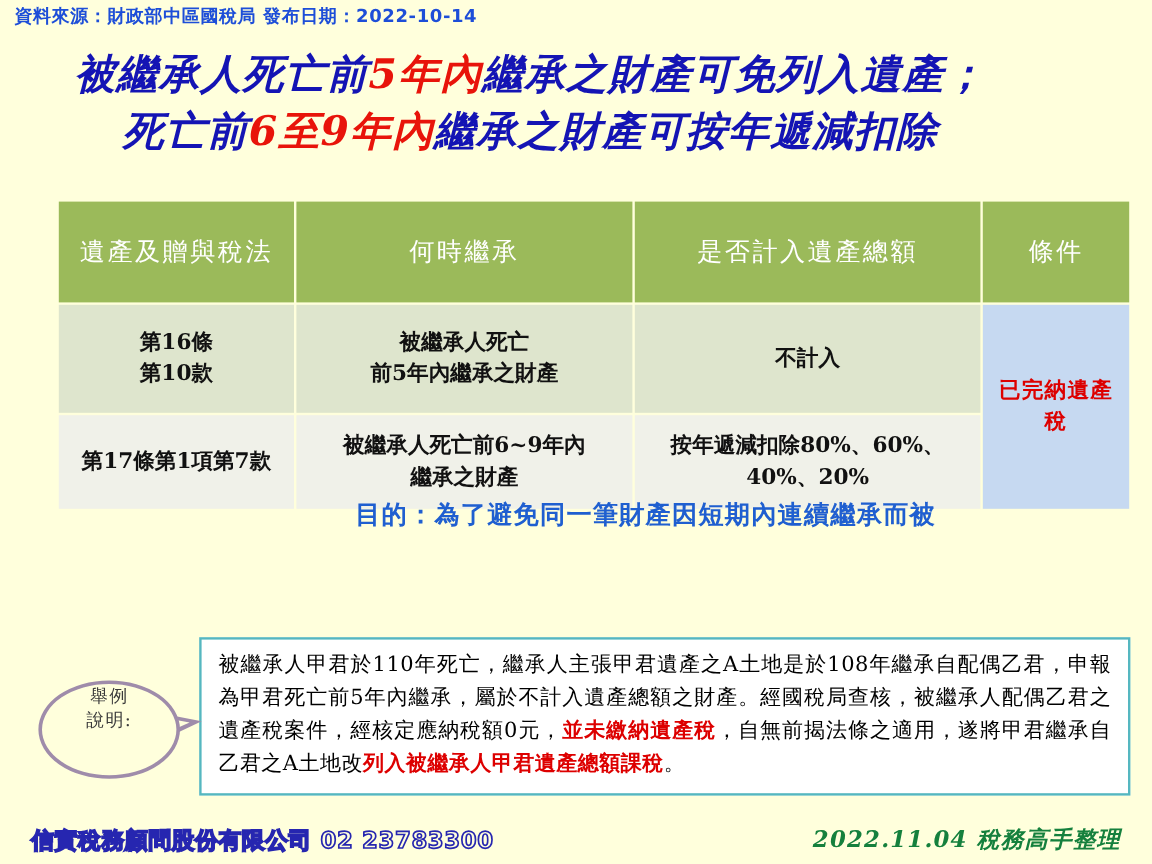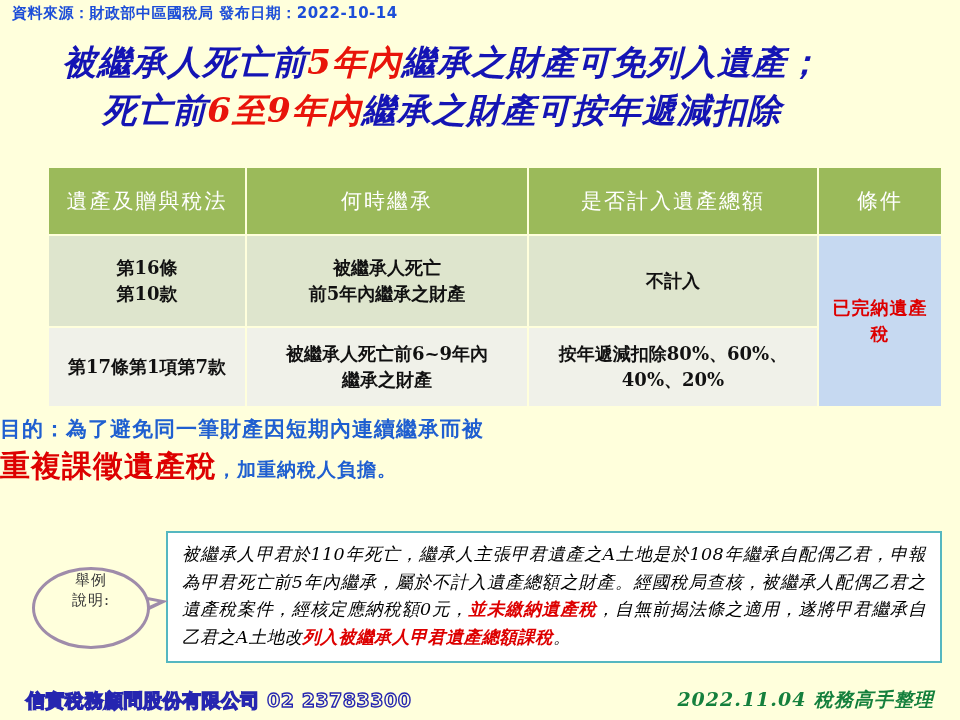--- a/index.html
+++ b/index.html
@@ -56,21 +56,21 @@
     border-collapse: separate;
     border-spacing: 2px;
     table-layout: fixed;
   }
   .tax-table th {
     background: #9bba5a;
     color: #ffffff;
     font-family: "DejaVu Serif", "Liberation Serif", serif;
     font-size: 21px;
     font-weight: normal;
-    height: 66px;
+    height: 84px;
     text-align: center;
     letter-spacing: 2px;
     padding: 0 4px;
   }
   .tax-table td {
     font-family: "DejaVu Serif", "Liberation Serif", serif;
     font-size: 18px;
     color: #111111;
     text-align: center;
     padding: 8px 6px;
@@ -91,21 +91,21 @@
   .col-when { width: 280px; }
   .col-incl { width: 288px; }
   .col-cond { width: 122px; }
 
   
   .purpose {
     position: absolute;
     top: 415px;
     left: 0;
     width: 780px;
-    text-align: left;
+    text-align: right;
   }
   .purpose-l1 {
     font-family: "DejaVu Serif", "Liberation Serif", serif;
     font-size: 21px;
     font-weight: bold;
     color: #1f5fd0;
     letter-spacing: 1px;
     white-space: nowrap;
   }
   .purpose-l2 {
@@ -179,21 +179,20 @@
     position: absolute;
     top: 531px;
     left: 166px;
     width: 776px;
     height: 132px;
     box-sizing: border-box;
     background: #ffffff;
     border: 2px solid #55b7c0;
     padding: 8px 14px 6px 14px;
     overflow: hidden;
-    font-style: italic;
   }
   .example-text {
     font-family: "DejaVu Serif", "Liberation Serif", serif;
     font-size: 17.5px;
     color: #000000;
     line-height: 1.58;
     text-align: justify;
     letter-spacing: 0.4px;
   }
   .example-text .red {
@@ -275,21 +274,20 @@
       <td>
         <div>按年遞減扣除80%、60%、</div>
         <div>40%、20%</div>
       </td>
     </tr>
   </tbody>
 </table>
 
 <div class="purpose">
   <div class="purpose-l1">目的：為了避免同一筆財產因短期內連續繼承而被</div>
-  <div class="purpose-l2"><span class="purpose-big">重複課徵遺產稅</span><span class="purpose-small">，加重納稅人負擔。</span></div>
 </div>
 
 <div class="bubble-tail"></div>
 <div class="bubble-tail-inner"></div>
 <div class="bubble">
   <div class="bubble-text">舉例</div>
   <div class="bubble-text">說明:</div>
 </div>
 
 <div class="example-box">

